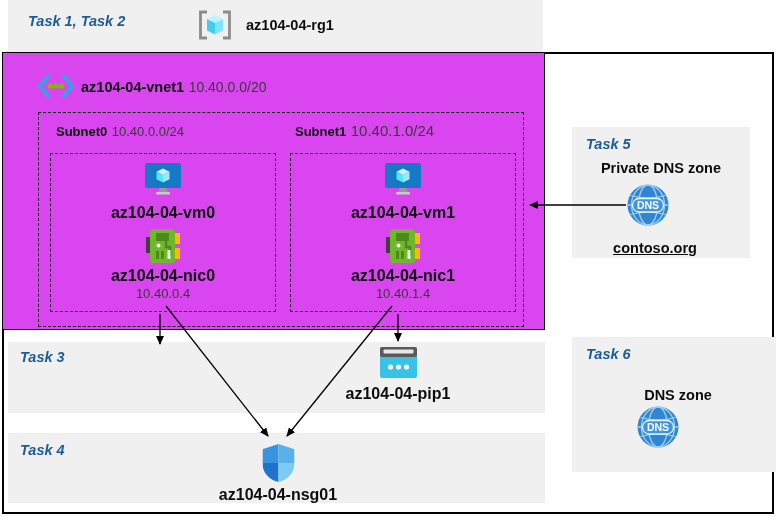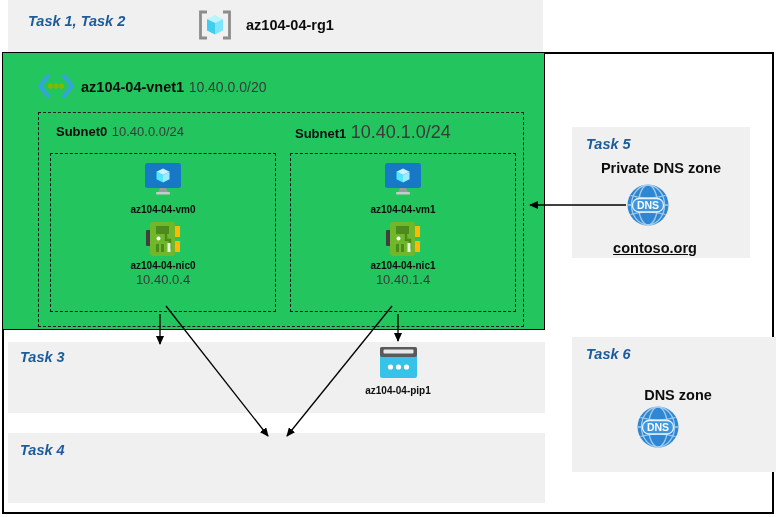--- a/index.html
+++ b/index.html
@@ -1,26 +1,26 @@
 <!DOCTYPE html>
 <html><head>
 <meta charset="utf-8">
 <style>
   * { margin:0; padding:0; box-sizing:border-box; }
   body { background:#ffffff; font-family:"Liberation Sans", sans-serif; }
   .page { position:relative; width:776px; height:517px; background:#ffffff; overflow:hidden; }
   .abs { position:absolute; }
   .band { background:#f0f0f0; }
   .task-label { font-size:14.5px; font-weight:bold; color:#1c5c9c;font-style:italic; }
-  .res-label { font-size:10px; font-weight:bold; color:#0d0d0d; white-space:nowrap; }
+  .res-label { font-size:16px; font-weight:bold; color:#0d0d0d; white-space:nowrap; }
   .big-label { font-size:14.5px; font-weight:bold; color:#0d0d0d; white-space:nowrap; }
   .cidr { font-size:13.5px; font-weight:normal; color:#3a3a3a; }
   .ip-label { font-size:13px; color:#3a3a3a; }
   .outer-rect { border:2px solid #000; background:#ffffff; }
-  .vnet-box { background:#22c55e; border:1px solid #000; }
+  .vnet-box { background:#d946ef; border:1px solid #000; }
   .dashed { border:1px dashed #1a1a1a; }
   .subnet-label { font-size:13px; font-weight:bold; color:#0d0d0d; white-space:nowrap; }
   .node-col { display:flex; flex-direction:column; align-items:center; }
   .center-text { text-align:center; width:100%; }
   svg { display:block; }
   .arrow-layer { pointer-events:none; }
 </style>
 </head>
 <body>
 
@@ -58,21 +58,21 @@
     </div>
 
     <div class="abs dashed" style="left:35px; top:59px; width:486px; height:215px;">
 
       <div class="abs" style="left:17px; top:9px;">
         <span class="subnet-label">Subnet0</span>
         <span class="cidr" style="font-size:13px;">10.40.0.0/24</span>
       </div>
       <div class="abs" style="left:256px; top:9px;">
         <span class="subnet-label">Subnet1</span>
-        <span class="cidr" style="font-size:18px;">10.40.1.0/24</span>
+        <span class="cidr" style="font-size:15px;">10.40.1.0/24</span>
       </div>
 
       <div class="abs dashed node-col" style="left:11px; top:40px; width:226px; height:159px; padding-top:9px;">
         <span>
           <svg width="38" height="33" viewBox="0 0 38 33">
             <rect x="1" y="0" width="36" height="25" rx="2.5" fill="#1779c6"></rect>
             <polygon points="19,5.5 25.5,8.8 19,12.1 12.5,8.8" fill="#c8f2ff"></polygon>
             <polygon points="12.5,8.8 19,12.1 19,19.5 12.5,16.2" fill="#50e6ff"></polygon>
             <polygon points="25.5,8.8 19,12.1 19,19.5 25.5,16.2" fill="#9bebff"></polygon>
             <path d="M16,25 L22,25 L23.8,29 L14.2,29 Z" fill="#9a9a9a"></path>
@@ -162,20 +162,38 @@
           <circle cx="18.5" cy="20" r="2.6" fill="#ffffff"></circle>
           <circle cx="26.5" cy="20" r="2.6" fill="#ffffff"></circle>
         </svg>
       </span>
       <div class="res-label" style="margin-top:7px;">az104-04-pip1</div>
     </div>
   </div>
 
   <div class="abs band" style="left:8px; top:433px; width:537px; height:70px;">
     <div class="abs task-label" style="left:12px; top:9px;">Task 4</div>
+    <div class="abs node-col" style="left:195px; top:11px; width:150px;">
+      <span>
+        <svg width="33" height="38" viewBox="0 0 34 40">
+          <defs>
+            <clipPath id="shieldclip">
+              <path d="M17,0 L34,5.5 V19 C34,31 27,37.5 17,40 C7,37.5 0,31 0,19 V5.5 Z"></path>
+            </clipPath>
+          </defs>
+          <g clip-path="url(#shieldclip)">
+            <rect x="0" y="0" width="17" height="20" fill="#3a93dd"></rect>
+            <rect x="17" y="0" width="17" height="20" fill="#57b2ec"></rect>
+            <rect x="0" y="20" width="17" height="20" fill="#1e74cc"></rect>
+            <rect x="17" y="20" width="17" height="20" fill="#7ccbf2"></rect>
+          </g>
+        </svg>
+      </span>
+      <div class="res-label" style="margin-top:4px;">az104-04-nsg01</div>
+    </div>
   </div>
 
   <div class="abs band" style="left:572px; top:337px; width:212px; height:135px;">
     <div class="abs task-label" style="left:14px; top:9px;">Task 6</div>
     <div class="abs big-label center-text" style="left:0; top:50px;">DNS zone</div>
     <span class="abs" style="left:65px; top:69px;">
       <svg width="42" height="42" viewBox="0 0 42 42">
         <circle cx="21" cy="21" r="20.5" fill="#2f86d3"></circle>
         <g stroke="#b8d9f2" stroke-width="1.3" fill="none" opacity="0.85">
           <ellipse cx="21" cy="21" rx="9.5" ry="20"></ellipse>

